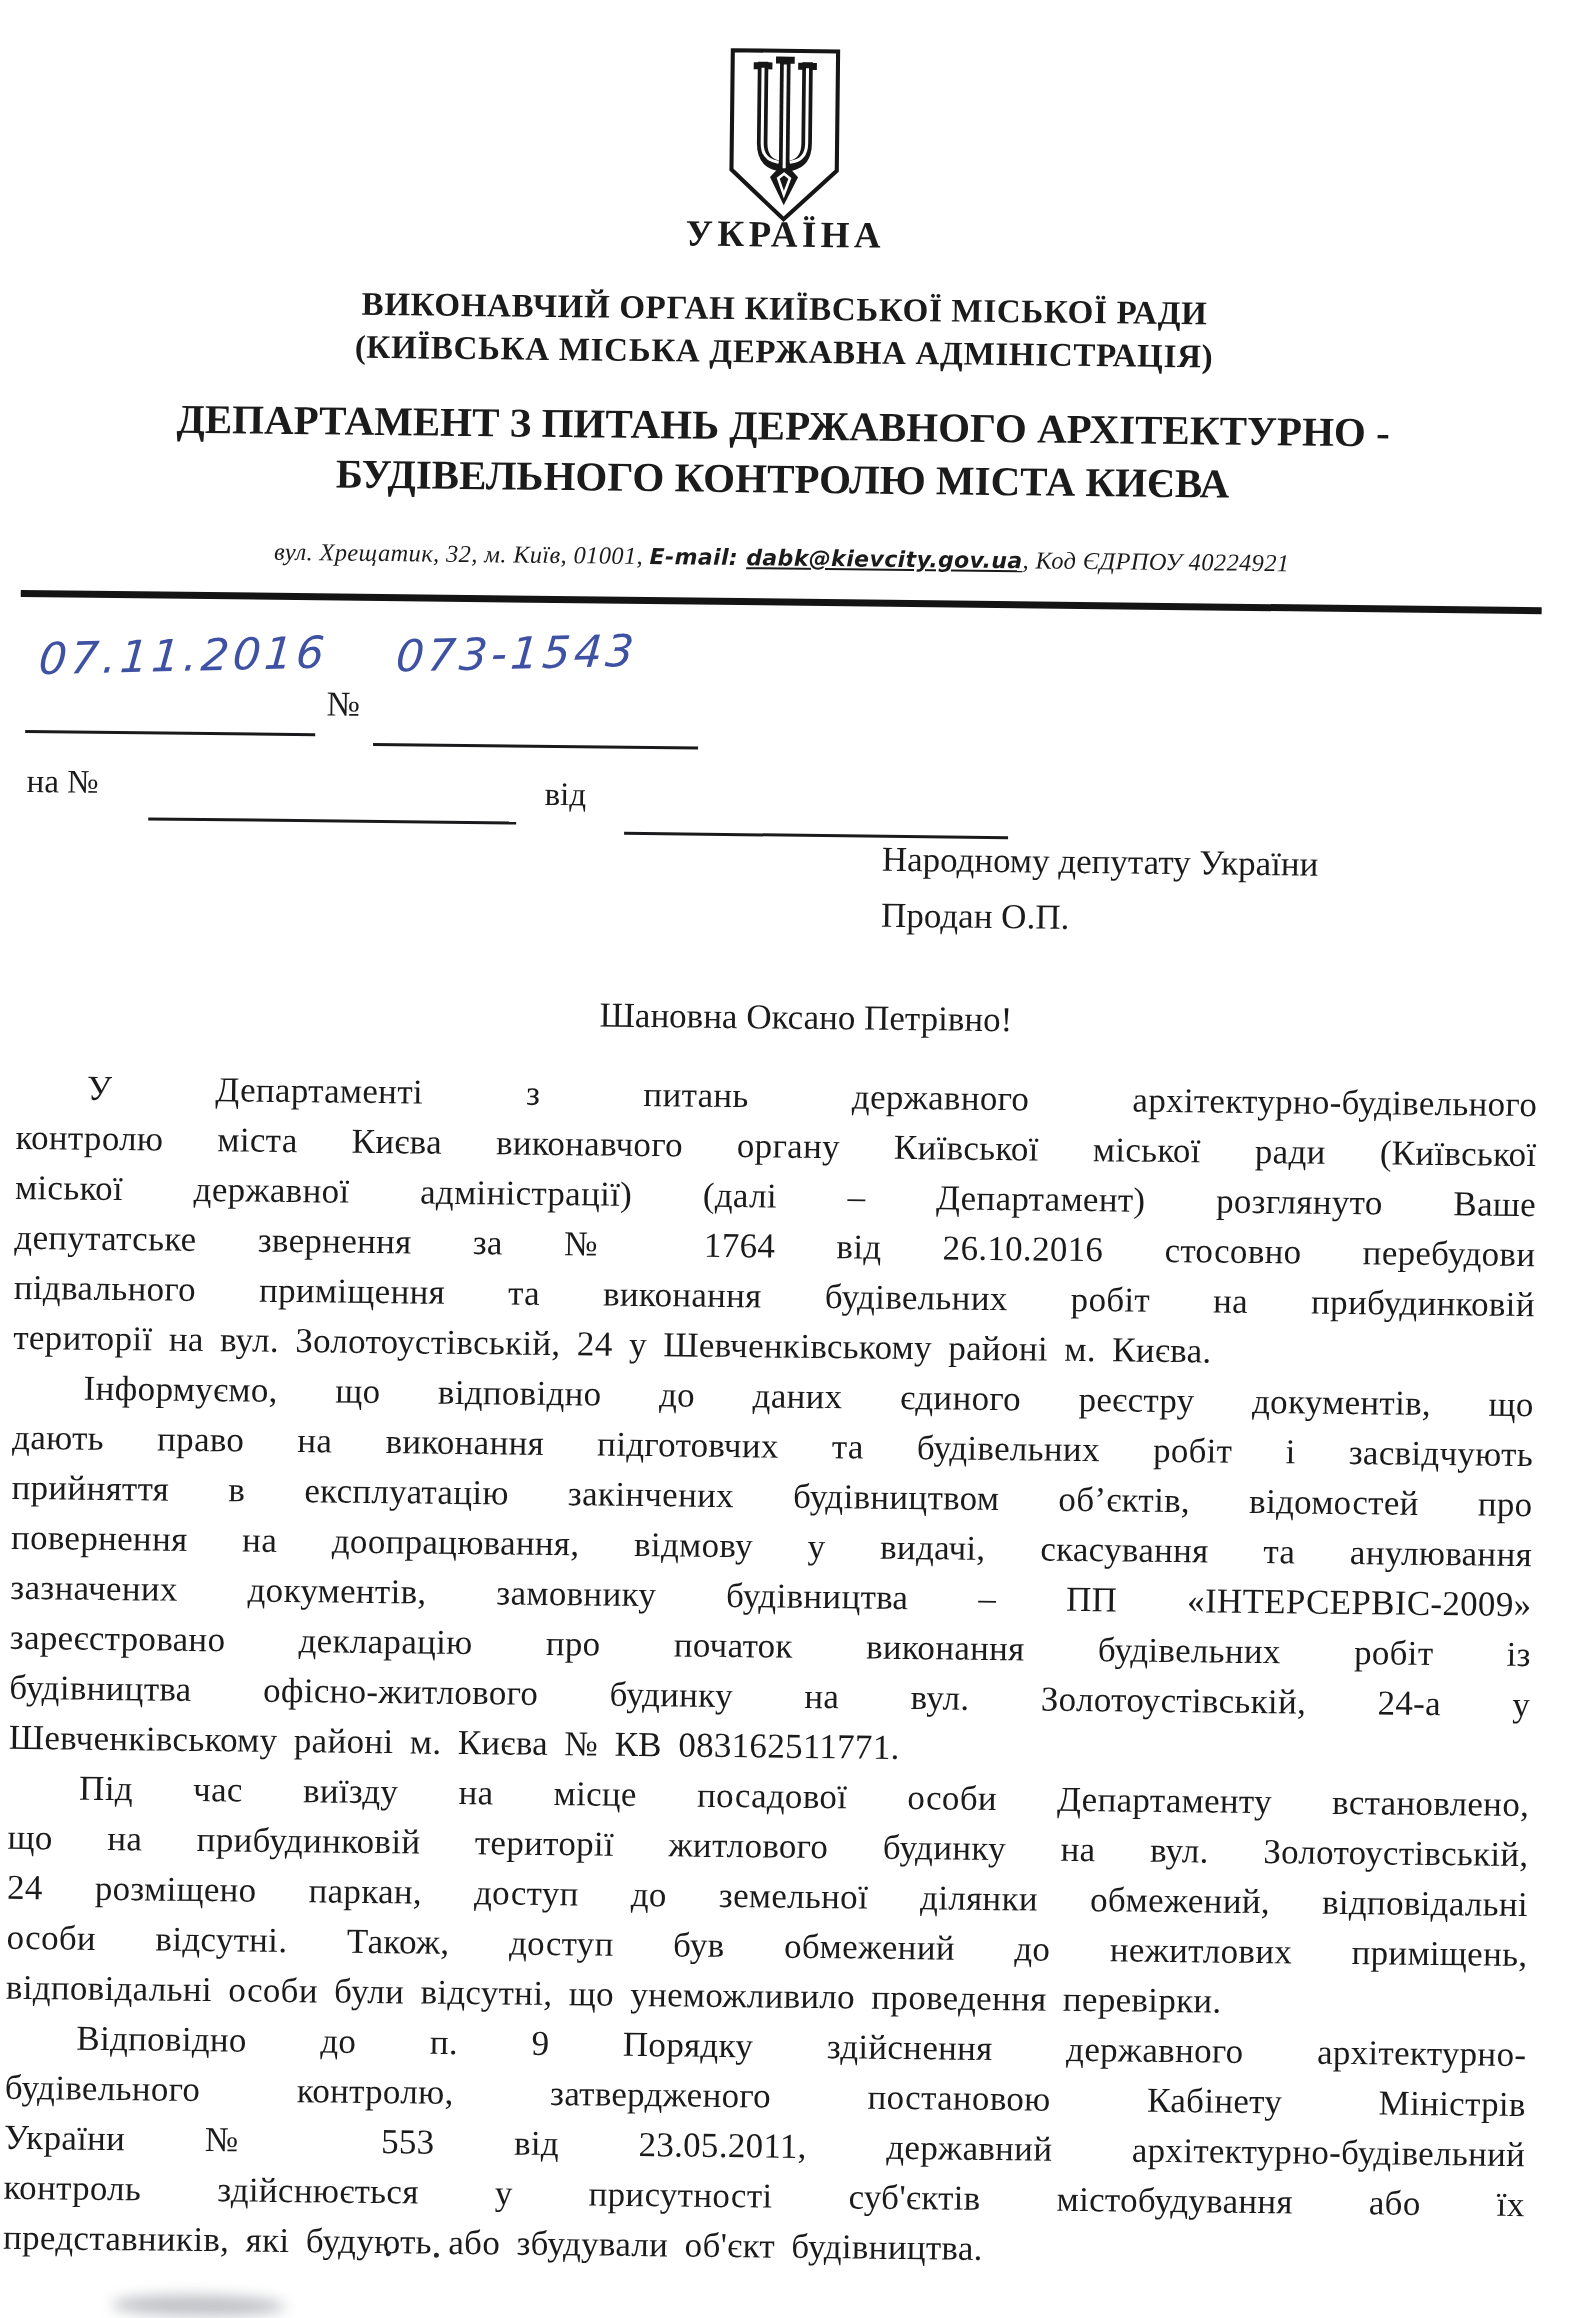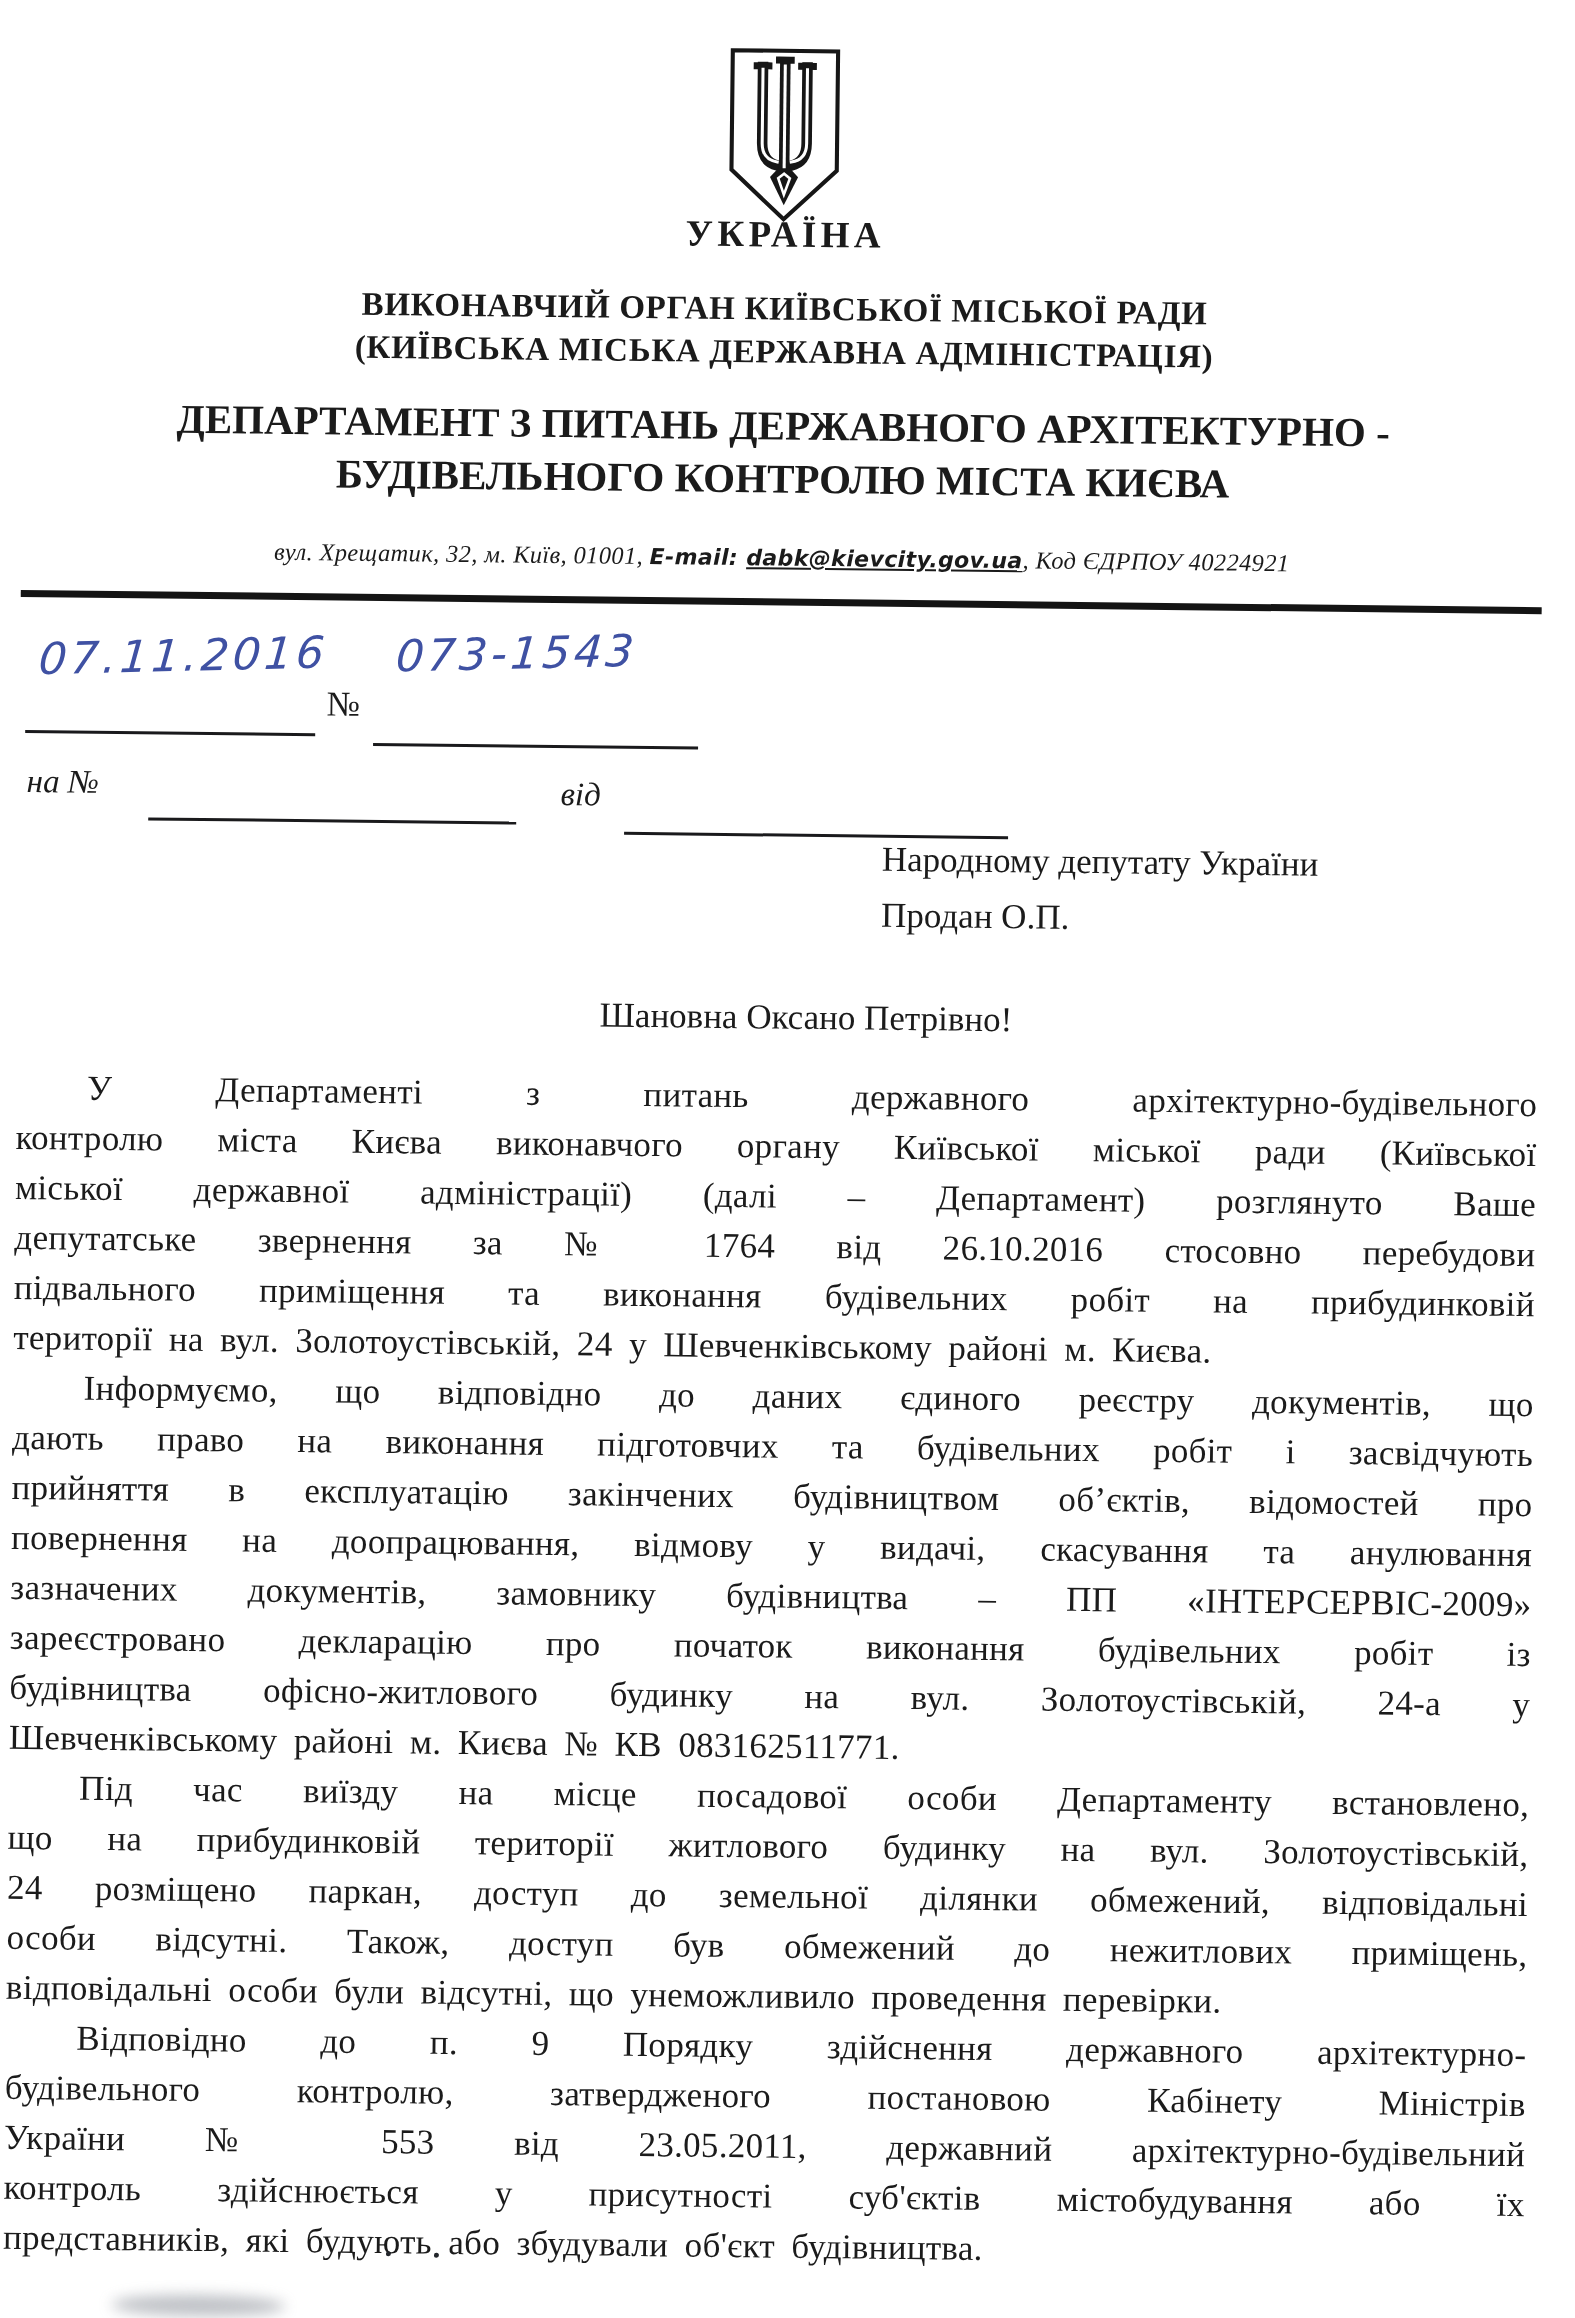--- a/index.html
+++ b/index.html
@@ -31,24 +31,24 @@
     font-family:"DejaVu Sans", sans-serif;font-style:italic;
     color:#3f51a3;font-size:44px;letter-spacing:3.7px;
     transform:rotate(-2deg) skewX(-6deg);
   }
   .hw-date{left:46px;top:628px;}
   .hw-number{left:403px;top:622px;}
   .ref-underline{height:0;border-bottom:3px solid #1a1a1c;}
   .u1{left:33px;top:730px;width:290px;}
   .no-symbol{left:334px;top:681px;font-size:35px;}
   .u2{left:381px;top:739px;width:325px;}
-  .reply-label{font-size:33px;font-style:italic;}
+  .reply-label{font-size:33px;}
   .reply-to{left:35px;top:763px;}
   .u3{left:157px;top:816px;width:368px;}
-  .reply-from{left:569px;top:770px;}
+  .reply-from{left:553px;top:770px;}
   .u4{left:633px;top:825px;width:384px;}
 
   
   .addressee{left:891px;top:822px;font-size:35px;line-height:56px;}
   .salutation{top:989px;font-size:35px;padding-left:59px;}
 
   
   .body-text{left:28px;top:1063px;width:1521px;}
   .body-text p{margin:0;}
   .line{

